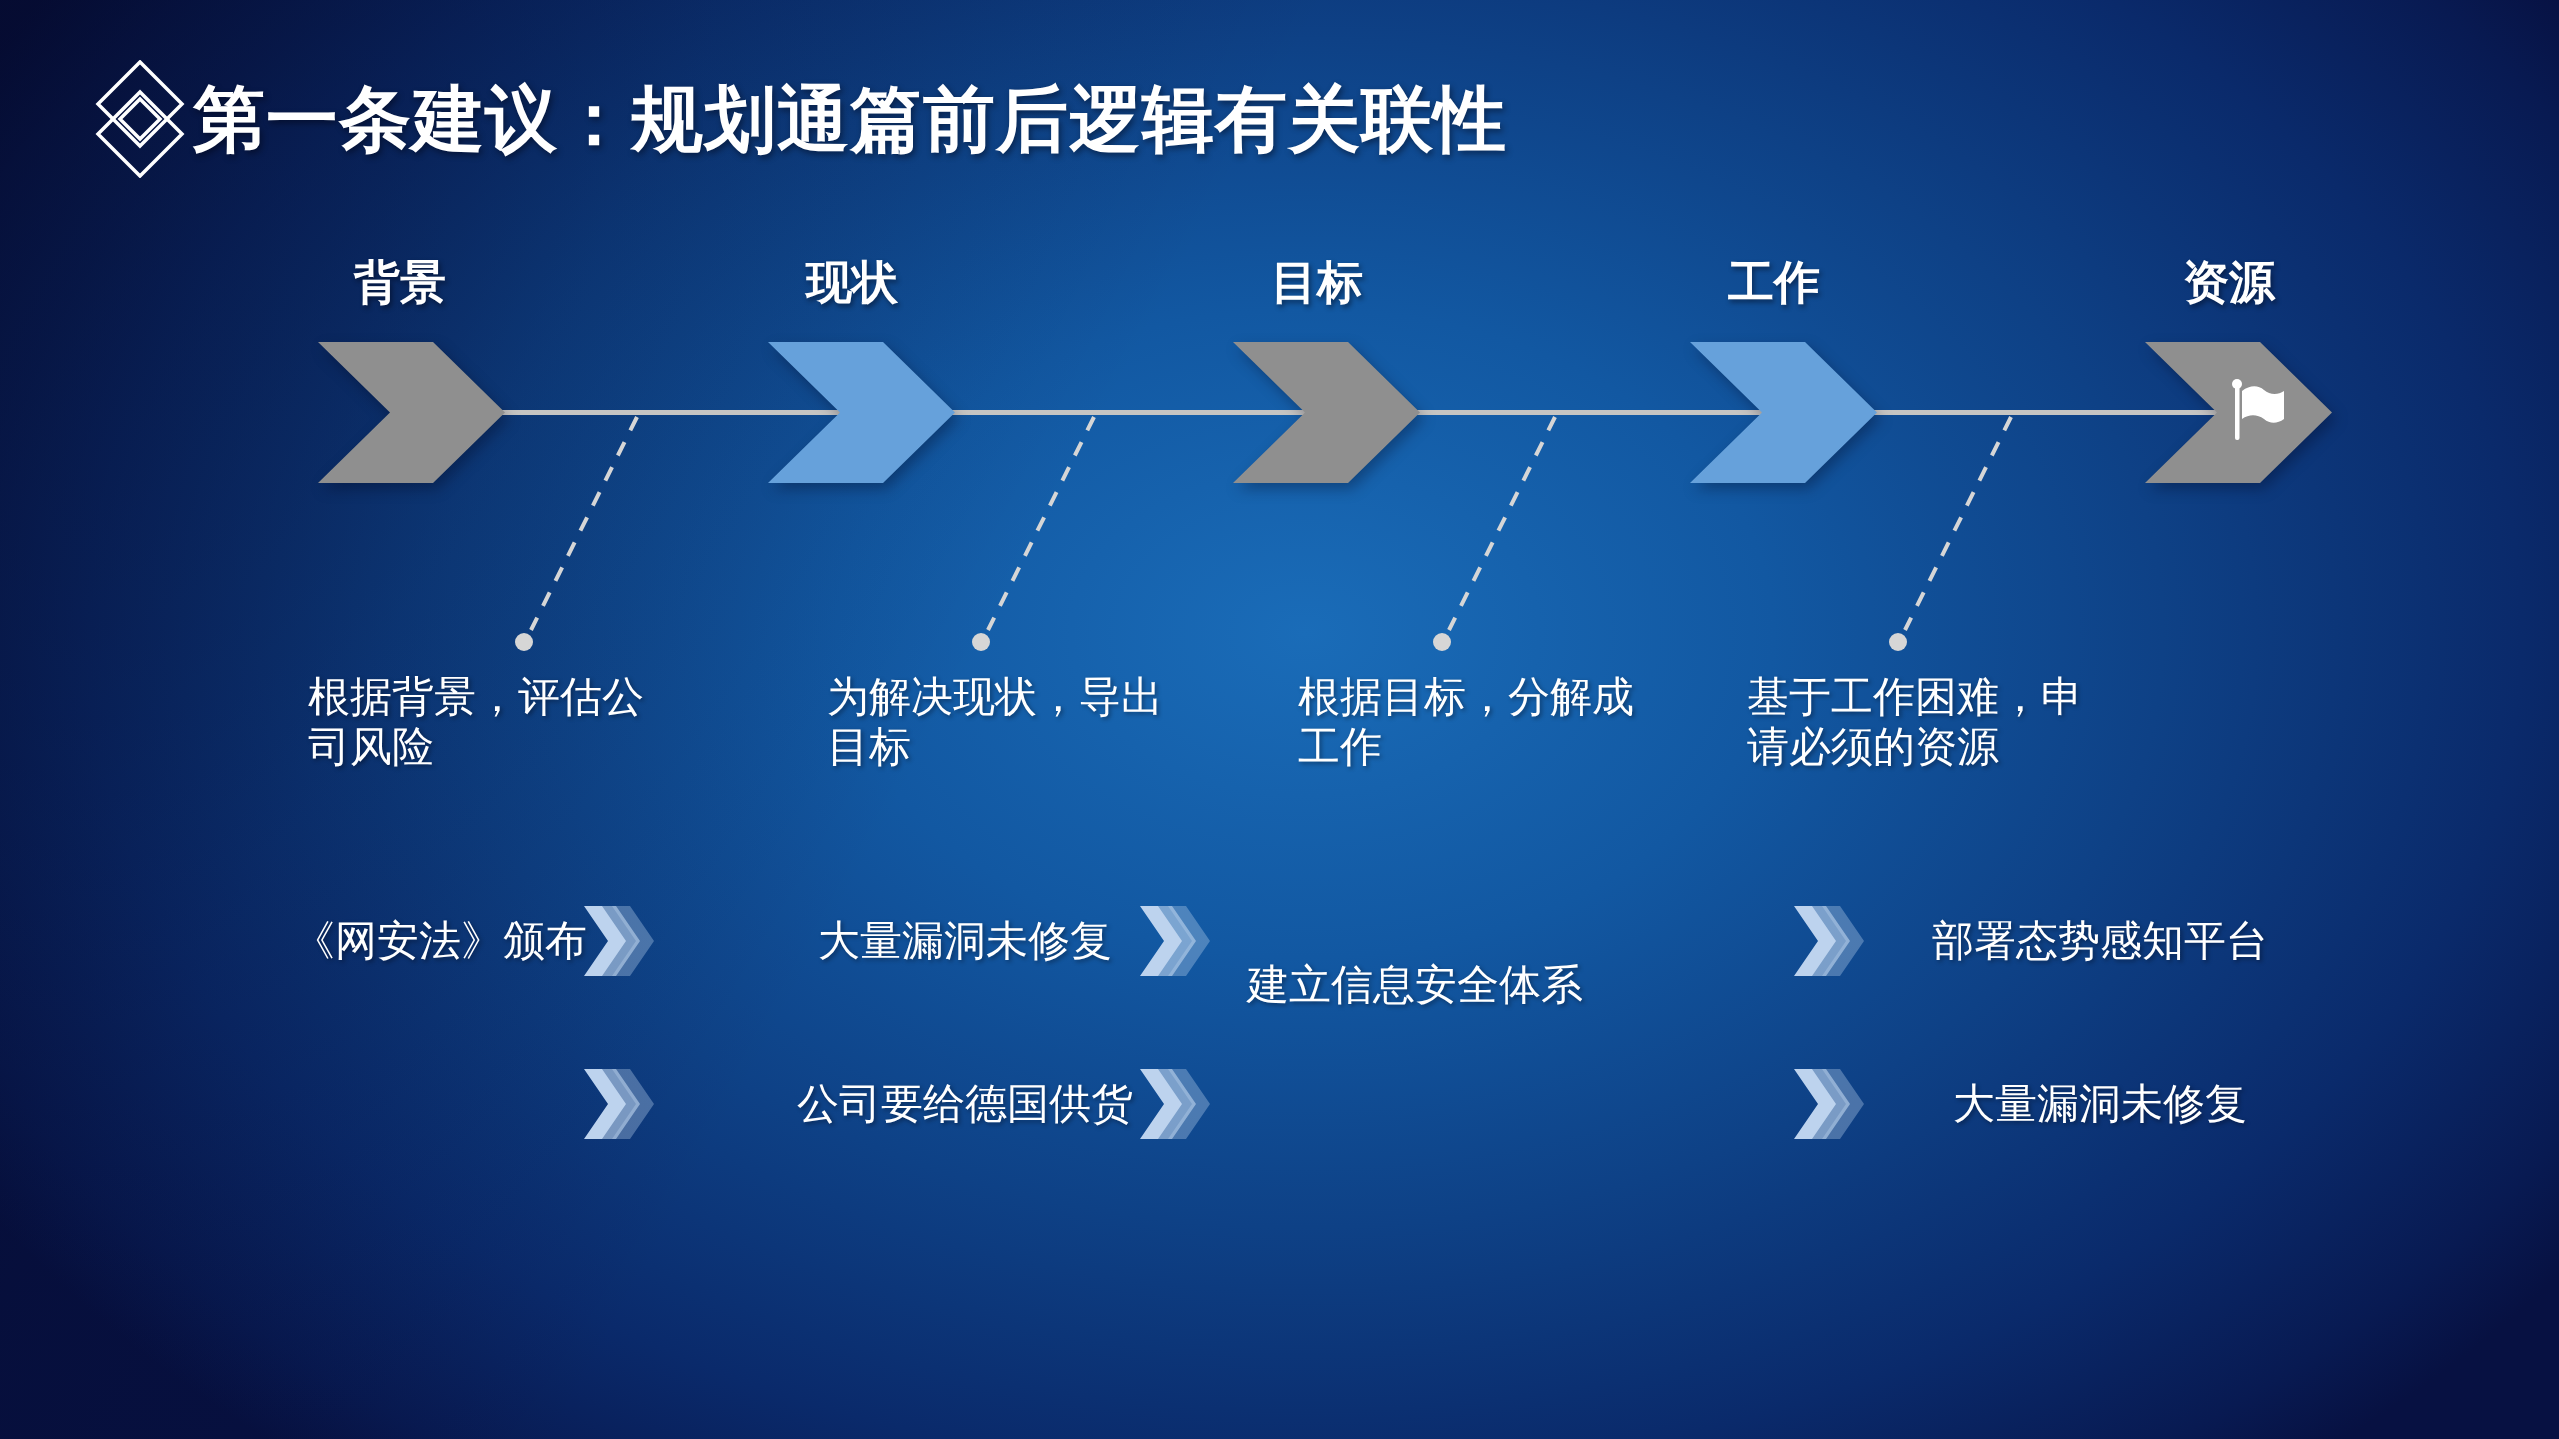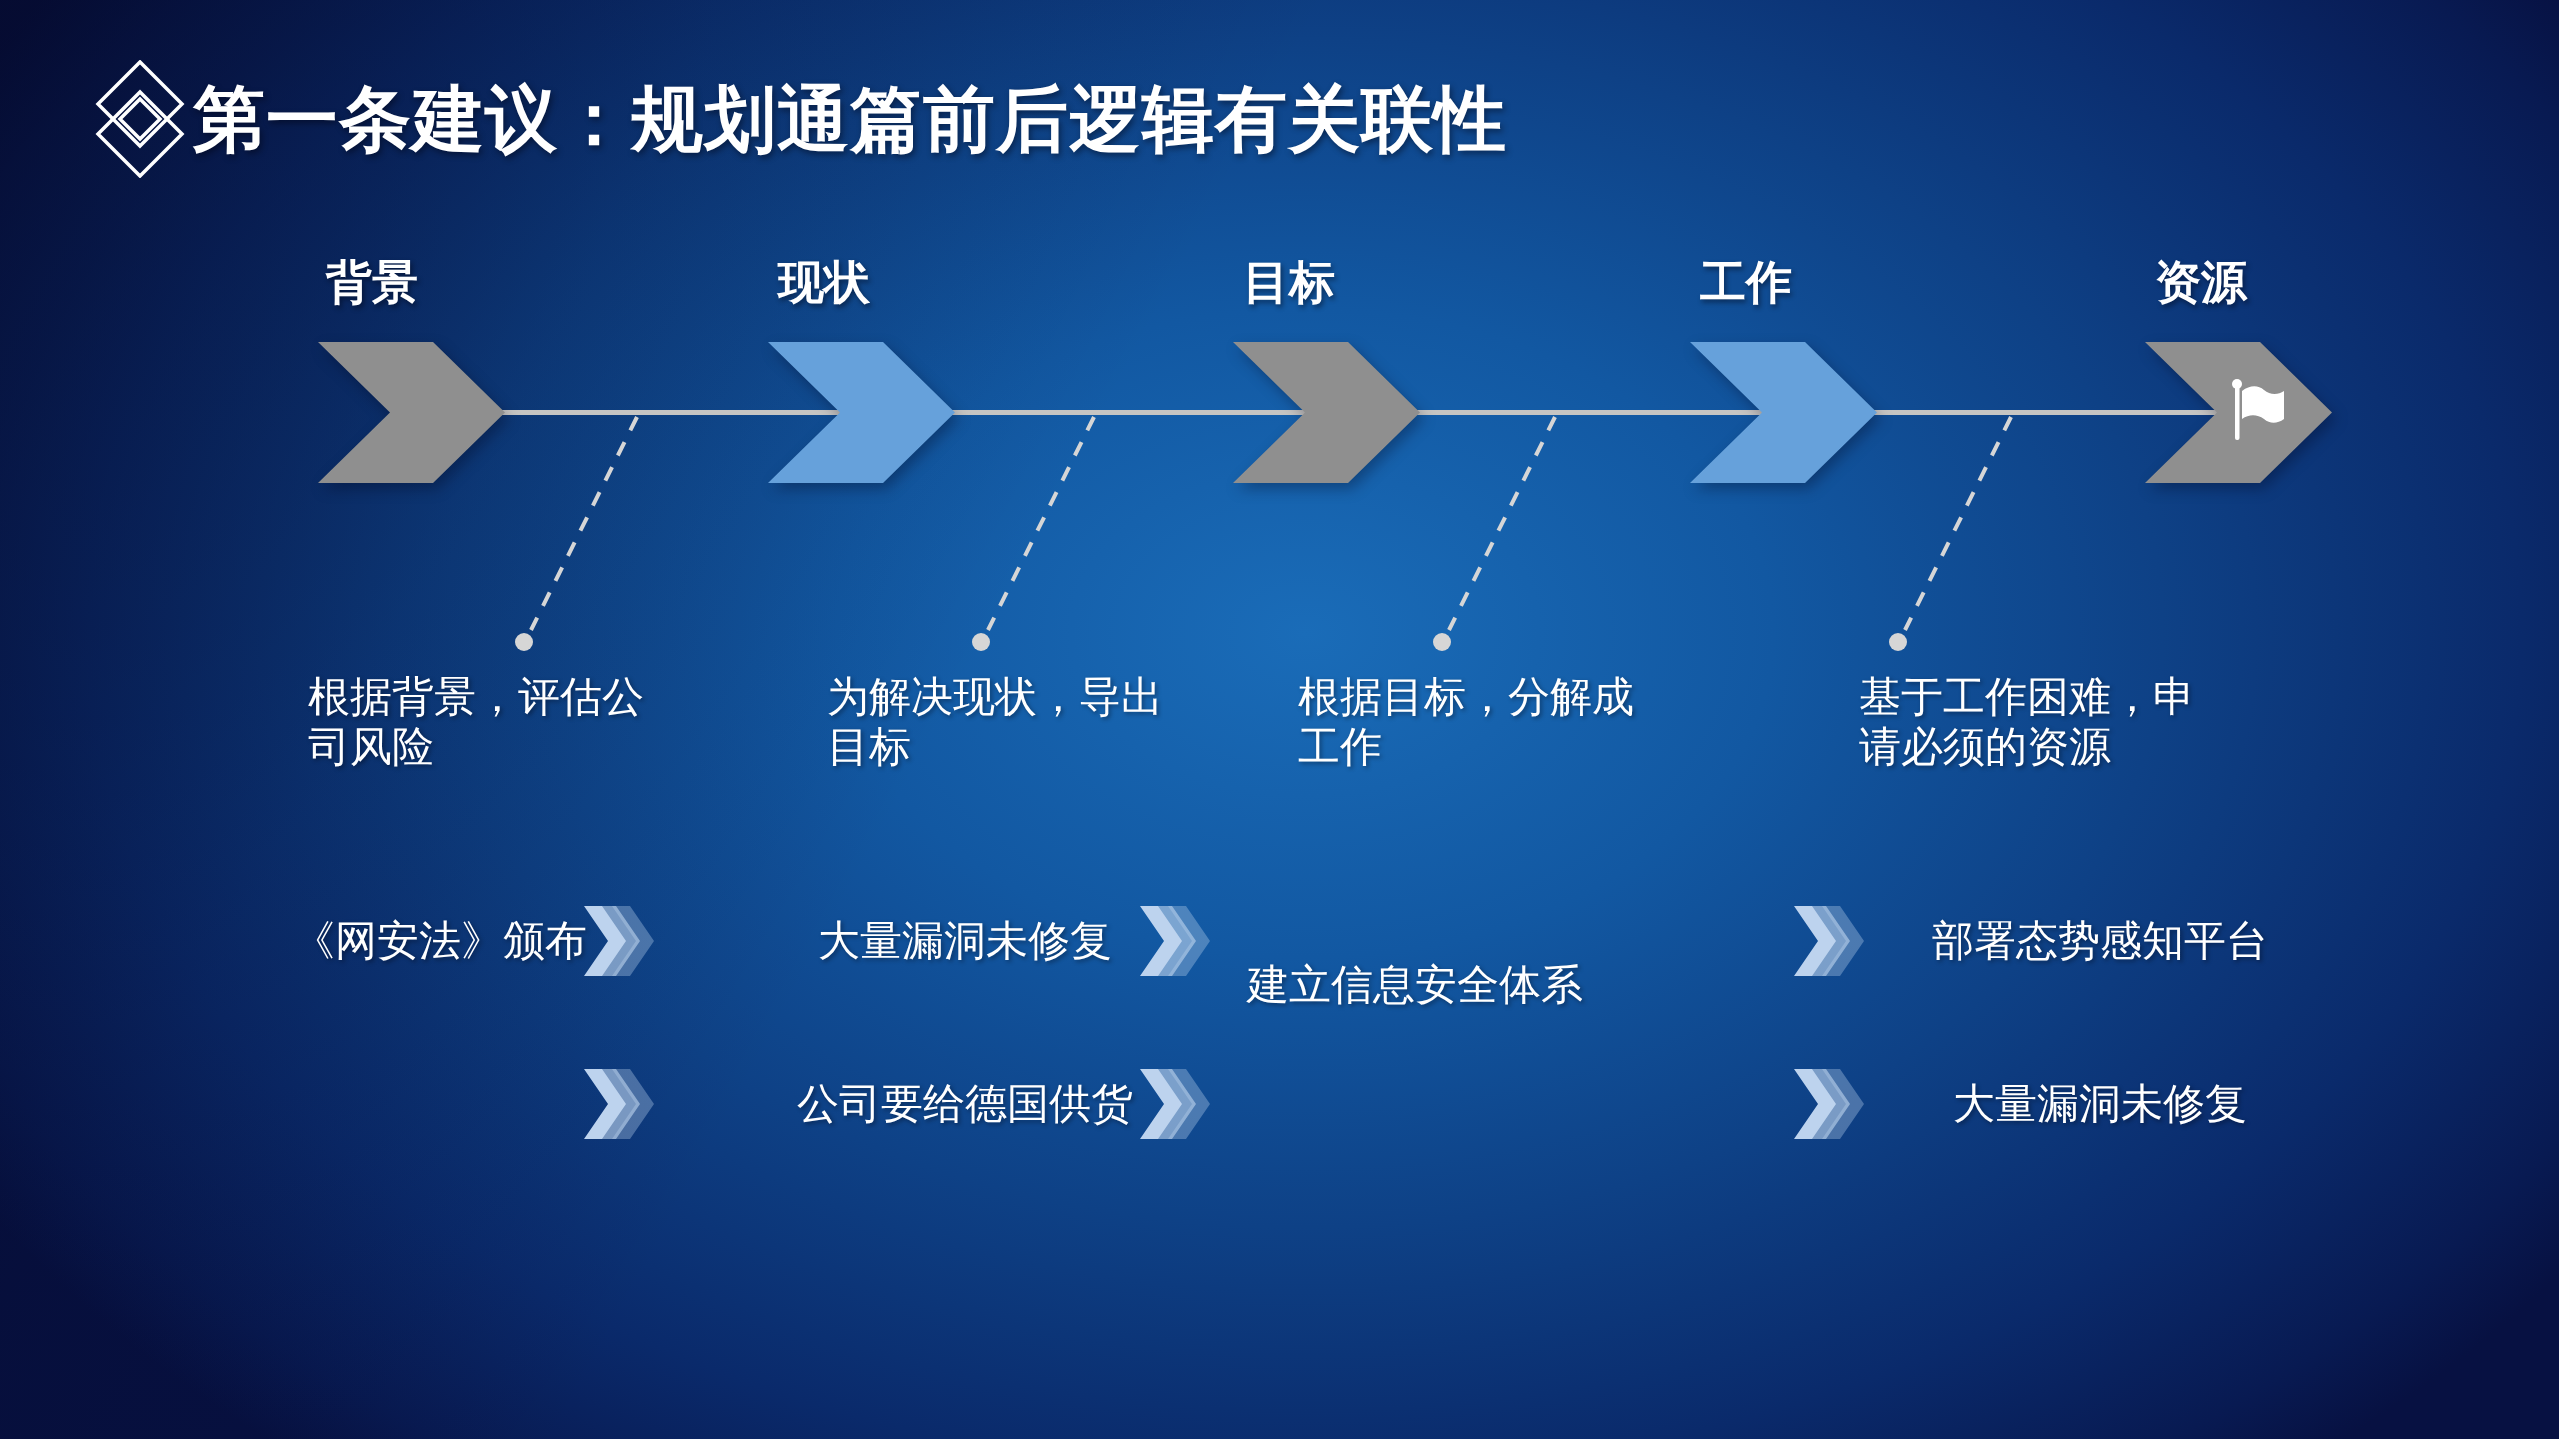--- a/index.html
+++ b/index.html
@@ -18,20 +18,21 @@
     position:absolute;left:193px;top:72px;
     font-size:72px;font-weight:700;letter-spacing:1px;
     white-space:nowrap;
     text-shadow:2px 3px 6px rgba(0,0,10,.45);
   }
   .logo{position:absolute;left:88px;top:60px;width:104px;height:118px;}
   .stage-label{
     position:absolute;top:252px;
     font-size:46px;font-weight:700;white-space:nowrap;
     text-shadow:2px 3px 5px rgba(0,0,10,.45);
+    margin-left:28px;
   }
   .timeline-line{
     position:absolute;left:500px;top:410px;width:1740px;height:5px;
   }
   .stage-chevron{
     position:absolute;top:342px;width:187px;height:141px;
     clip-path:polygon(0 0, 61.5% 0, 100% 50%, 61.5% 100%, 0 100%, 38.5% 50%);
   }
   .chev-wrap{position:absolute;top:0;left:0;width:100%;height:100%;
     filter:drop-shadow(4px 6px 7px rgba(0,0,20,.30));}
@@ -103,21 +104,21 @@
       <circle cx="6" cy="6" r="5" fill="#ffffff"></circle>
       <rect x="4" y="8" width="4.5" height="54" rx="2" fill="#ffffff"></rect>
       <path d="M11,13 C19,7 27,7 33,12 C39,17 47,17 53,13 L53,41 C46,46 39,46 33,41 C26,36 18,36 11,41 Z" fill="#ffffff"></path>
     </svg>
   </div>
     </div>
 
   <div class="note" style="left:308px">根据背景，评估公司风险</div>
   <div class="note" style="left:827px">为解决现状，导出目标</div>
   <div class="note" style="left:1298px">根据目标，分解成工作</div>
-  <div class="note" style="left:1859px">基于工作困难，申请必须的资源</div>
+  <div class="note" style="left:1747px">基于工作困难，申请必须的资源</div>
 
   <div class="flow-text" style="left:290px;top:916px;width:300px">《网安法》颁布</div>
   <div class="flow-text" style="left:780px;top:916px;width:370px">大量漏洞未修复</div>
   <div class="flow-text" style="left:1230px;top:960px;width:370px">建立信息安全体系</div>
   <div class="flow-text" style="left:1900px;top:916px;width:400px">部署态势感知平台</div>
 
   <div class="flow-text" style="left:780px;top:1079px;width:370px">公司要给德国供货</div>
   <div class="flow-text" style="left:1900px;top:1079px;width:400px">大量漏洞未修复</div>
 
   <svg class="flow-icon" style="left: 584px; top: 904px; color: rgb(189, 211, 238);" viewBox="0 0 72 74">

